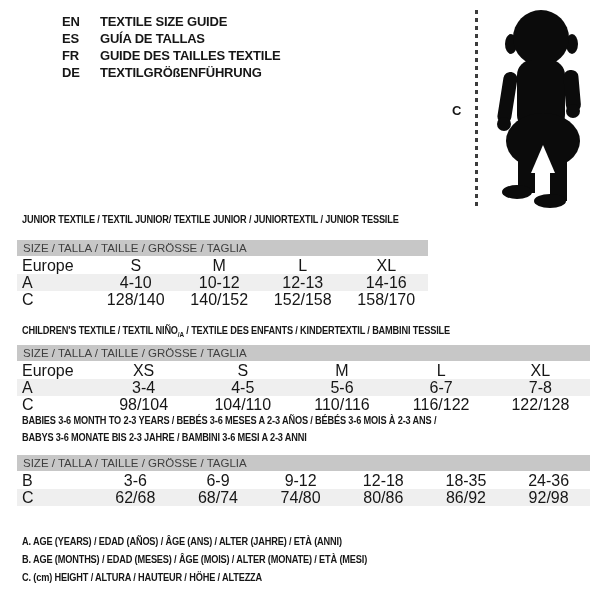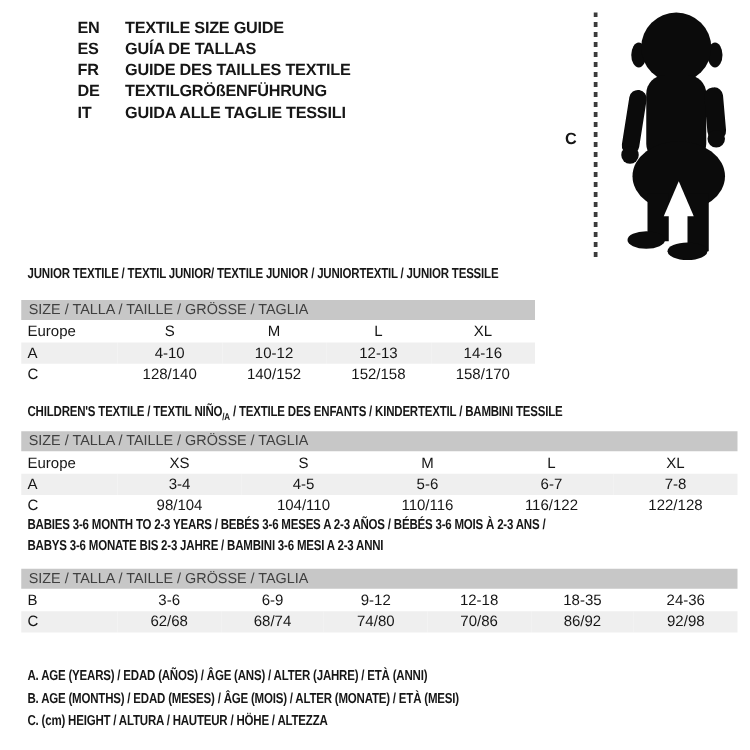--- a/index.html
+++ b/index.html
@@ -20,40 +20,39 @@
   .figure-c{position:absolute;left:452px;top:103px;font-size:13px;font-weight:bold;}
   .figure-svg{position:absolute;left:484px;top:5px;}
   
   .section{position:absolute;left:17px;}
   .section-title{margin-left:5px;font-weight:bold;font-size:11.5px;letter-spacing:-0.2px;
     transform:scaleX(0.8);transform-origin:left top;white-space:nowrap;}
   .title-line{height:17px;line-height:17px;}
   .title-line sub{font-size:8px;}
   .size-bar{height:16px;line-height:16px;background:#c7c7c7;color:#3f3f3f;
     font-size:11.5px;padding-left:6px;white-space:nowrap;overflow:hidden;}
-  .size-table{display:table;width:100%;table-layout:fixed;margin-top:1px;font-size:12px;border-collapse:collapse;}
+  .size-table{display:table;width:100%;table-layout:fixed;margin-top:1px;font-size:16px;border-collapse:collapse;}
   .t-row{display:table-row;}
   .t-row.shaded{background:#efefef;}
   .t-cell{display:table-cell;height:17px;line-height:17px;vertical-align:middle;}
   .label-cell{width:72px;padding-left:5px;}
   .value-cell{text-align:center;}
   
   .footnotes{position:absolute;left:22px;top:532px;}
   .footnote{height:18px;line-height:18px;font-weight:bold;font-size:11.5px;letter-spacing:-0.2px;
     transform:scaleX(0.8);transform-origin:left top;white-space:nowrap;}
 </style>
 </head>
 <body>
 
 <div class="lang-block">
     <div class="lang-row"><span class="lang-code">EN</span><span class="lang-label">TEXTILE SIZE GUIDE</span></div>
     <div class="lang-row"><span class="lang-code">ES</span><span class="lang-label">GUÍA DE TALLAS</span></div>
     <div class="lang-row"><span class="lang-code">FR</span><span class="lang-label">GUIDE DES TAILLES TEXTILE</span></div>
     <div class="lang-row"><span class="lang-code">DE</span><span class="lang-label">TEXTILGRÖßENFÜHRUNG</span></div>
-    <div class="lang-row"><span class="lang-code">IT</span><span class="lang-label">GUIDA ALLE TAGLIE TESSILI</span></div>
   </div>
 
 <div class="figure-line"></div>
 <div class="figure-c">C</div>
 <svg class="figure-svg" width="116" height="206" viewBox="0 0 116 206" aria-hidden="true">
   <g fill="#0b0b0b">
     <ellipse cx="27" cy="39" rx="6" ry="10"></ellipse>
     <ellipse cx="88" cy="39" rx="6" ry="10"></ellipse>
     <circle cx="57" cy="33" r="28"></circle>
     <rect x="33" y="55" width="48" height="70" rx="15"></rect>
@@ -153,21 +152,21 @@
         <div class="t-cell value-cell">9-12</div>
         <div class="t-cell value-cell">12-18</div>
         <div class="t-cell value-cell">18-35</div>
         <div class="t-cell value-cell">24-36</div>
       </div>
       <div class="t-row shaded">
         <div class="t-cell label-cell">C</div>
         <div class="t-cell value-cell">62/68</div>
         <div class="t-cell value-cell">68/74</div>
         <div class="t-cell value-cell">74/80</div>
-        <div class="t-cell value-cell">70/86</div>
+        <div class="t-cell value-cell">80/86</div>
         <div class="t-cell value-cell">86/92</div>
         <div class="t-cell value-cell">92/98</div>
       </div>
     </div>
 </div>
 
 <div class="footnotes">
     <div class="footnote">A. AGE (YEARS) / EDAD (AÑOS) / ÂGE (ANS) / ALTER (JAHRE) / ETÀ (ANNI)</div>
     <div class="footnote">B. AGE (MONTHS) / EDAD (MESES) / ÂGE (MOIS) / ALTER (MONATE) / ETÀ (MESI)</div>
     <div class="footnote">C. (cm) HEIGHT / ALTURA / HAUTEUR / HÖHE / ALTEZZA</div>

